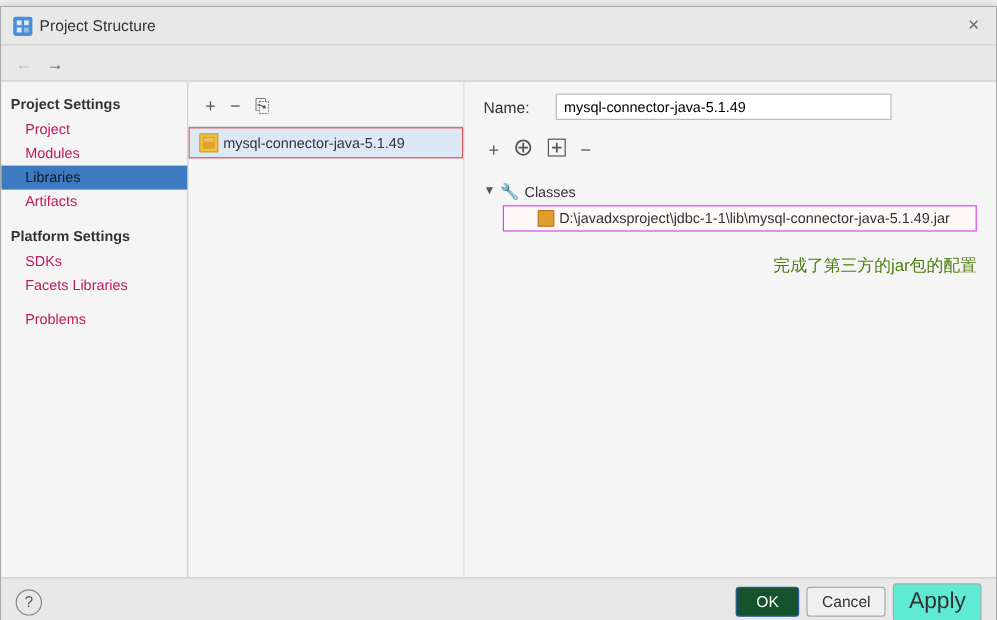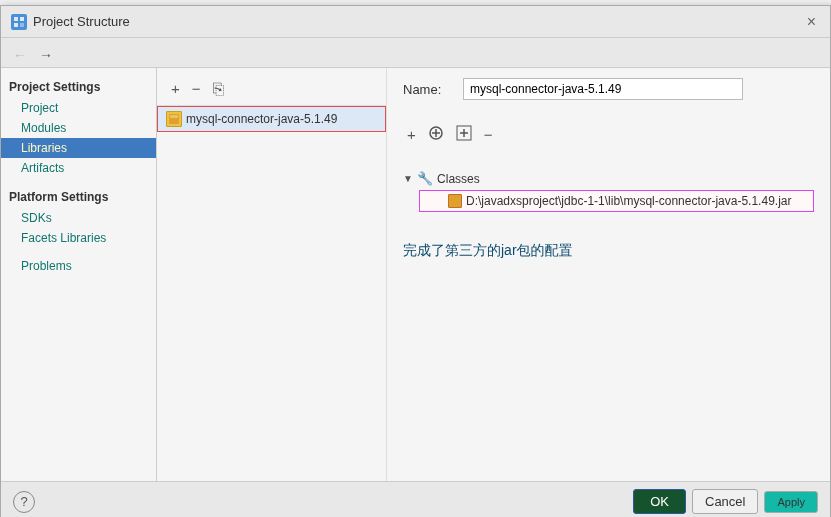--- a/index.html
+++ b/index.html
@@ -95,26 +95,26 @@
     }
     .sidebar-section-label {
       font-size: 12px;
       color: #333;
       font-weight: 600;
       padding: 4px 8px;
     }
     .sidebar-item {
       padding: 3px 8px 3px 20px;
       cursor: pointer;
-      color: #0f766e;
+      color: #be185d;
       font-size: 12px;
     }
     .sidebar-item.active {
       background: #3d7abf;
-      color: #fef9c3;
+      color: #0f172a;
     }
     .sidebar-divider {
       height: 8px;
     }
     .panel-toolbar {
       display: flex;
       align-items: center;
       gap: 4px;
       padding: 6px 10px;
       border-bottom: 1px solid #ddd;
@@ -162,21 +162,21 @@
     }
     .lib-name {
       font-size: 12px;
       color: #333;
     }
     .detail-panel {
       flex: 1;
       padding: 10px 16px;
       display: flex;
       flex-direction: column;
-      gap: 20px;
+      gap: 10px;
     }
     .name-row {
       display: flex;
       align-items: center;
       gap: 10px;
     }
     .name-label {
       font-size: 13px;
       color: #333;
       font-weight: 500;
@@ -244,23 +244,24 @@
       border: 1px solid #c07020;
       display: inline-block;
       font-size: 8px;
       border-radius: 1px;
     }
     .jar-path {
       font-size: 12px;
       color: #333;
     }
     .chinese-text {
-      color: #0c4a6e;
+      color: #4d7c0f;
       font-size: 14px;
       padding: 10px 0 0 0;
+      text-align: right;
     }
     .status-bar {
       display: flex;
       align-items: center;
       justify-content: space-between;
       padding: 6px 12px;
       background: #e8e8e8;
       border-top: 1px solid #ccc;
       height: 40px;
     }
@@ -294,26 +295,26 @@
     .btn-cancel {
       background: #f0f0f0;
       color: #333;
       border: 1px solid #aaa;
       padding: 4px 12px;
       cursor: pointer;
       font-size: 13px;
       border-radius: 3px;
     }
     .btn-apply {
-      background: #14b8a6;
+      background: #5eead4;
       color: #333;
       border: 1px solid #aaa;
       padding: 4px 12px;
       cursor: pointer;
-      font-size: 11px;
+      font-size: 19px;
       border-radius: 3px;
     }
   </style>
 </head>
 <body>
 
 <div class="window">
 
   <div class="title-bar">
     <div class="title-bar-left">

